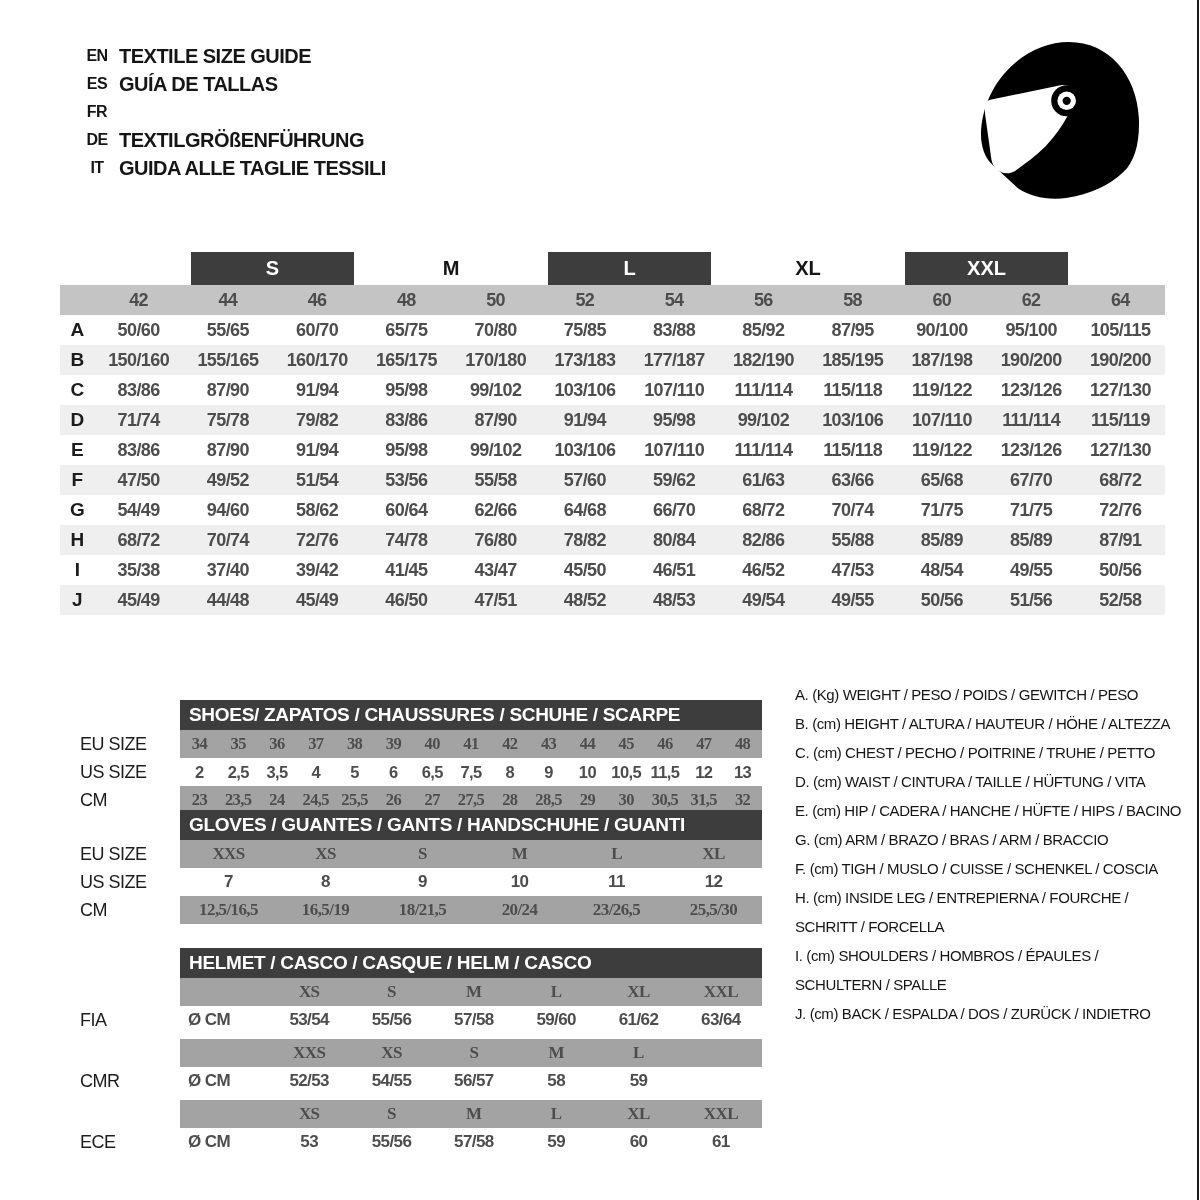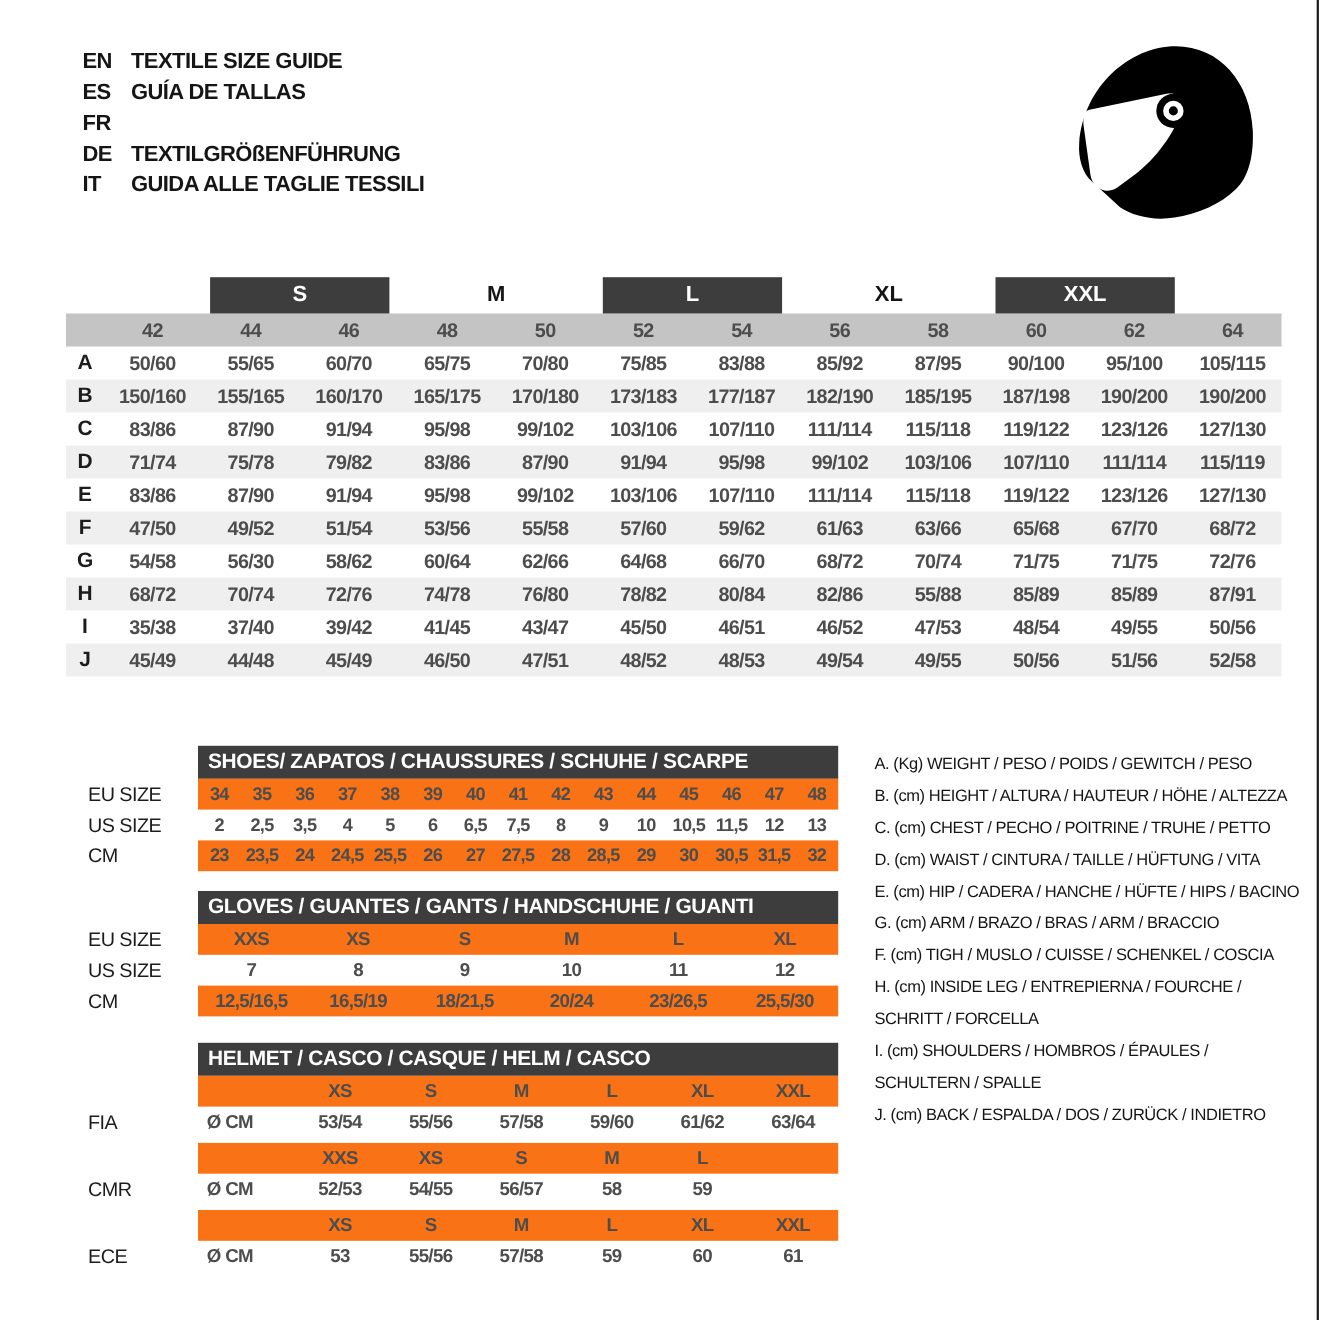--- a/index.html
+++ b/index.html
@@ -3,21 +3,21 @@
 <meta charset="utf-8">
 <style>
   * { margin:0; padding:0; box-sizing:border-box; }
   html,body { width:1200px; height:1200px; }
   body { background:#fff; font-family:"Liberation Sans", sans-serif; }
   .page { position:relative; width:1200px; height:1200px; background:#fff; overflow:hidden; color:#151515; }
 
   
   .lang { position:absolute; left:75px; top:42px; }
   .lang-row { display:flex; height:28px; align-items:center; }
-  .lang-code { width:44px; font-weight:bold; font-size:20px; letter-spacing:-0.5px; }
+  .lang-code { width:44px; font-weight:bold; font-size:16px; letter-spacing:-0.5px;text-align:center; }
   .lang-title { font-weight:bold; font-size:20px; letter-spacing:-0.5px; }
 
   
   .helmet-logo { position:absolute; left:978px; top:38px; width:165px; height:172px; }
 
   
   .mt { position:absolute; left:60px; top:252px; width:1105px; }
   .mt-grid { display:grid; grid-template-columns:34px repeat(12,1fr); }
   .mt-head { height:33px; }
   .hb { display:flex; align-items:center; justify-content:center; font-weight:bold; font-size:20px; color:#151515; }
@@ -33,21 +33,21 @@
   .b-row { display:flex; height:28px; }
   .b-label { width:100px; display:flex; align-items:center; font-weight:normal; font-size:18px; color:#1c1c1c; letter-spacing:-0.5px; }
   .b-band { width:582px; }
   .title-row { display:flex; height:30px; }
   .title-bar { width:582px; margin-left:100px; background:#3d3d3d; color:#fff; font-weight:bold;
                font-size:19px; display:flex; align-items:center; padding-left:9px; letter-spacing:-0.3px; white-space:nowrap; }
   .band-grid { display:grid; align-items:center; height:100%; }
   .g15 { grid-template-columns:repeat(15,1fr); }
   .g6  { grid-template-columns:repeat(6,1fr); }
   .g7  { grid-template-columns:88px repeat(6,1fr); }
-  .row-gray { background:#f97316; }
+  .row-gray { background:#a3a3a3;font-family:Liberation Serif, serif; }
   .band-grid .cell { font-size:17px; }
   .g15 .cell { font-size:16.5px; }
   .unit { justify-content:flex-start; padding-left:8px; }
   .mtop4 { margin-top:5px; }
 
   
   .legend { position:absolute; left:795px; top:680px; width:380px; }
   .legend-line { font-weight:normal; font-size:15px; line-height:29px; letter-spacing:-0.4px; color:#151515; white-space:nowrap; }
 
   .edge-line { position:absolute; right:1px; top:0; width:2px; height:1200px; background:#1a1a1a; }
@@ -196,22 +196,22 @@
           <div class="cell">57/60</div>
           <div class="cell">59/62</div>
           <div class="cell">61/63</div>
           <div class="cell">63/66</div>
           <div class="cell">65/68</div>
           <div class="cell">67/70</div>
           <div class="cell">68/72</div>
         </div>
         <div class="mt-grid mt-row">
           <div class="cell rowlab">G</div>
-          <div class="cell">54/58</div>
-          <div class="cell">56/30</div>
+          <div class="cell">54/49</div>
+          <div class="cell">94/60</div>
           <div class="cell">58/62</div>
           <div class="cell">60/64</div>
           <div class="cell">62/66</div>
           <div class="cell">64/68</div>
           <div class="cell">66/70</div>
           <div class="cell">68/72</div>
           <div class="cell">70/74</div>
           <div class="cell">71/75</div>
           <div class="cell">71/75</div>
           <div class="cell">72/76</div>
@@ -257,21 +257,21 @@
           <div class="cell">48/53</div>
           <div class="cell">49/54</div>
           <div class="cell">49/55</div>
           <div class="cell">50/56</div>
           <div class="cell">51/56</div>
           <div class="cell">52/58</div>
         </div>
       </div>
   </div>
 
-  <div class="block" style="top:678px;">
+  <div class="block" style="top:700px;">
     <div class="title-row">
         <div class="title-bar">SHOES/ ZAPATOS / CHAUSSURES / SCHUHE / SCARPE</div>
       </div>
     <div>
         <div class="b-row">
           <div class="b-label">EU SIZE</div>
           <div class="b-band band-grid g15 row-gray">
             <div class="cell">34</div>
             <div class="cell">35</div>
             <div class="cell">36</div>

